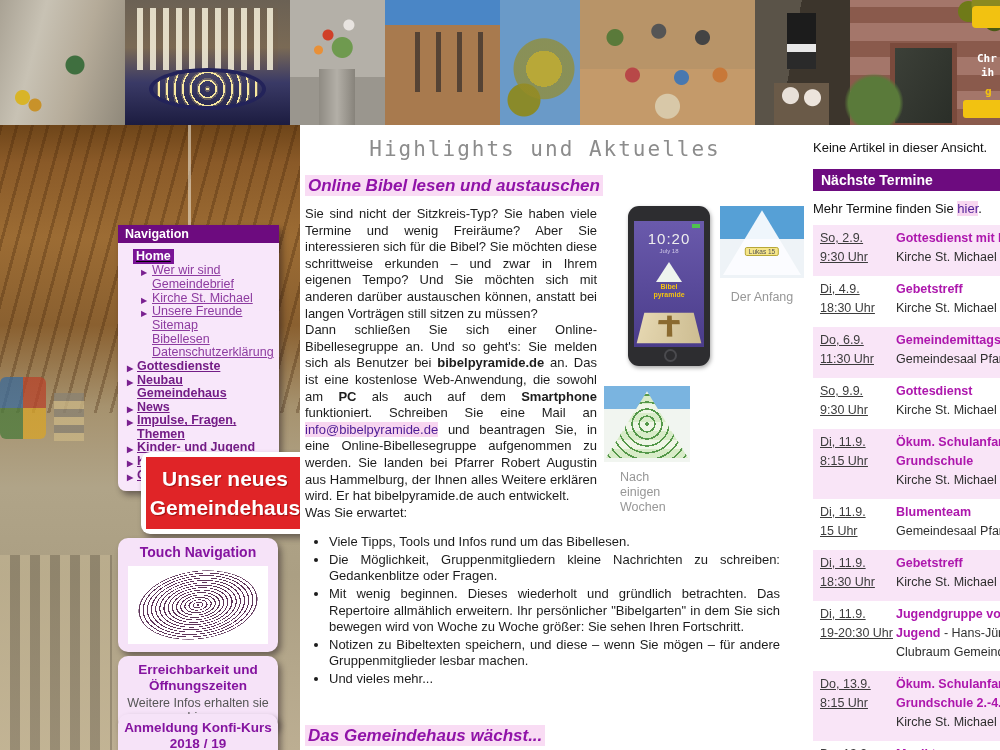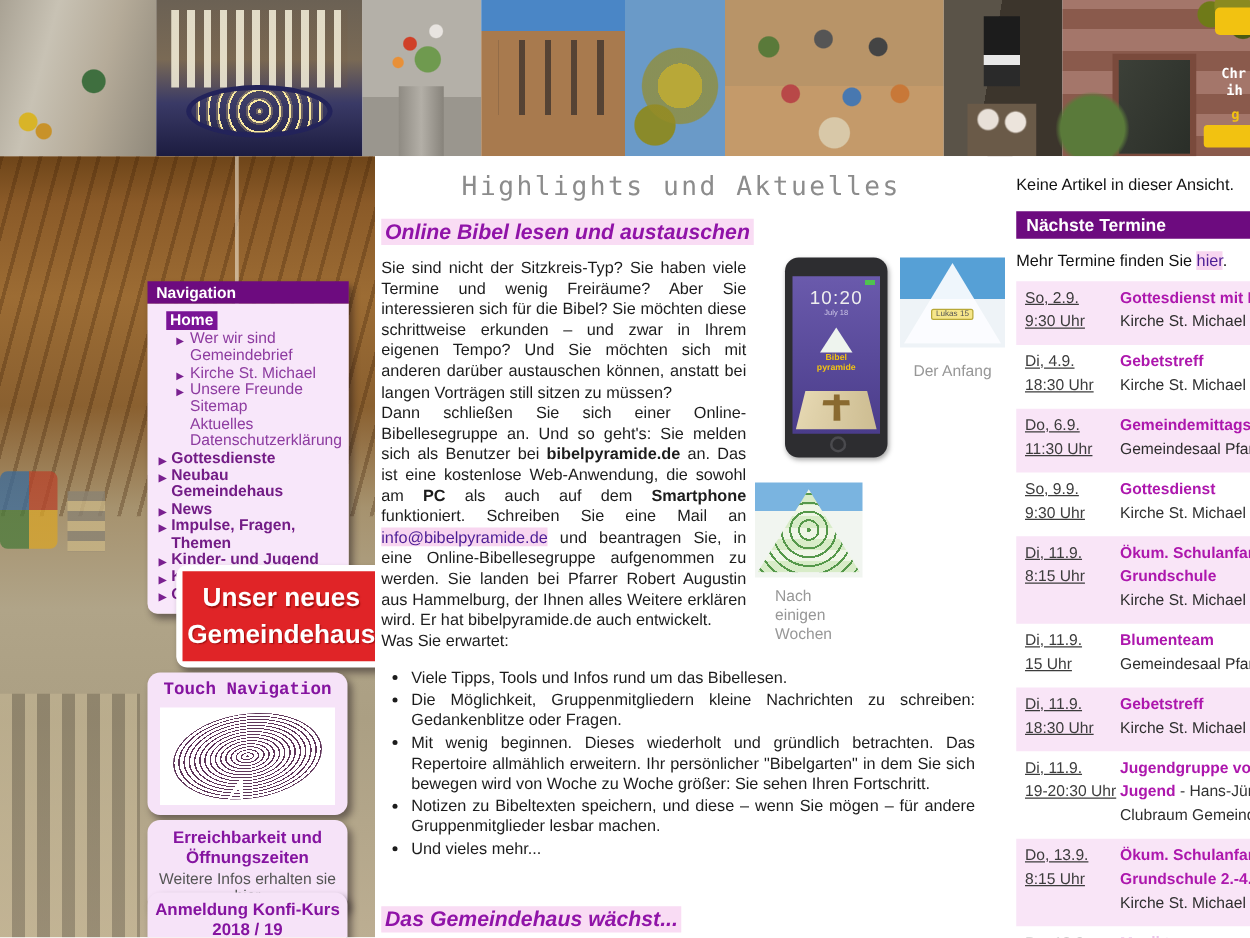--- a/index.html
+++ b/index.html
@@ -81,38 +81,38 @@
     background:repeating-linear-gradient(90deg,rgba(200,185,150,.5) 0 10px,rgba(110,100,80,.45) 10px 20px);}
 
   
   .site-title{position:absolute;left:30px;top:131px;width:248px;text-align:right;
     color:#fdfdfd;font-style:italic;font-size:21px;line-height:25px;text-shadow:1px 1px 2px rgba(60,30,10,.55);}
 
   .nav-card{position:absolute;left:118px;top:225px;width:161px;border-radius:0 0 8px 8px;
     box-shadow:3px 4px 6px rgba(20,10,20,.45);}
   .nav-head{background:#6d0b7f;color:#fff;font-weight:bold;font-size:12.5px;padding:2px 0 2px 7px;}
   .nav-body{background:#f8e7fa;border-radius:0 0 8px 8px;padding:7px 4px 9px 4px;}
-  .nav-row{position:relative;font-size:12.5px;line-height:13.2px;margin:0 0 0.5px 0;}
+  .nav-row{position:relative;font-size:12.5px;line-height:13.2px;margin:0 0 0.5px 0;text-decoration:underline;}
   .nav-row .arr{position:absolute;font-size:8px;color:#7a2090;top:2px;}
   .nav-row.sub{padding-left:30px;color:#8d3ba0;}
   .nav-row.sub .arr{left:19px;}
   .nav-row.top{padding-left:15px;color:#731c86;font-weight:bold;}
   .nav-row.top .arr{left:5px;}
   .nav-row.home{padding-left:11px;margin-bottom:1px;}
   .home-chip{background:#7a1496;color:#fff;font-weight:bold;padding:0 3px 1px 3px;}
 
   .white-card{position:absolute;left:114px;top:452px;width:168px;background:#fff;border-radius:9px;
     box-shadow:3px 4px 6px rgba(20,10,20,.45);padding:5px;box-sizing:border-box;margin-left:27px;}
   .red-box{background:#e02427;color:#fff;font-weight:bold;font-size:21px;line-height:29px;
     text-align:center;padding:7px 2px;text-shadow:1px 1px 1px rgba(120,0,0,.6);}
 
   .pink-card{position:absolute;left:118px;width:160px;background:#f6e3f8;border-radius:10px;
     box-shadow:3px 4px 6px rgba(20,10,20,.45);box-sizing:border-box;}
   .touch-card{top:538px;height:114px;padding-top:6px;}
-  .touch-title{color:#8514a0;font-weight:bold;font-size:14px;text-align:center;font-family:Liberation Mono, monospace;}
+  .touch-title{color:#8514a0;font-weight:bold;font-size:14px;text-align:center;}
   .fp-box{margin:6px auto 0 auto;width:140px;height:78px;background:#fff;position:relative;overflow:hidden;}
   .fp-box:before{content:"";position:absolute;left:10px;right:10px;top:5px;bottom:5px;border-radius:50%;
     background:repeating-radial-gradient(closest-side,#5e3459 0 1.2px,rgba(255,255,255,0) 1.2px 4.2px);
     transform:rotate(-8deg);}
   .reach-card{top:656px;padding:6px 4px;}
   .card-title{color:#8514a0;font-weight:bold;font-size:13.5px;line-height:16px;text-align:center;}
   .card-sub{color:#555;font-size:12.5px;text-align:center;margin-top:2px;}
   .konfi-card{top:714px;padding:6px 4px;height:70px;}
 
   
@@ -213,21 +213,21 @@
 
   <div class="nav-card">
     <div class="nav-head">Navigation</div>
     <div class="nav-body">
         <div class="nav-row home"><span class="home-chip">Home</span></div>
         <div class="nav-row sub"><span class="arr">▶</span><span>Wer wir sind</span></div>
         <div class="nav-row sub"><span>Gemeindebrief</span></div>
         <div class="nav-row sub"><span class="arr">▶</span><span>Kirche St. Michael</span></div>
         <div class="nav-row sub"><span class="arr">▶</span><span>Unsere Freunde</span></div>
         <div class="nav-row sub"><span>Sitemap</span></div>
-        <div class="nav-row sub"><span>Aktuelles</span></div>
+        <div class="nav-row sub"><span>Bibellesen</span></div>
         <div class="nav-row sub"><span>Datenschutzerklärung</span></div>
         <div class="nav-row top"><span class="arr">▶</span><span>Gottesdienste</span></div>
         <div class="nav-row top"><span class="arr">▶</span><span>Neubau Gemeindehaus</span></div>
         <div class="nav-row top"><span class="arr">▶</span><span>News</span></div>
         <div class="nav-row top"><span class="arr">▶</span><span>Impulse, Fragen, Themen</span></div>
         <div class="nav-row top"><span class="arr">▶</span><span>Kinder- und Jugend</span></div>
         <div class="nav-row top"><span class="arr">▶</span><span>Kirchenmusik</span></div>
         <div class="nav-row top"><span class="arr">▶</span><span>Gruppen und Dienste</span></div>
       </div>
   </div>

